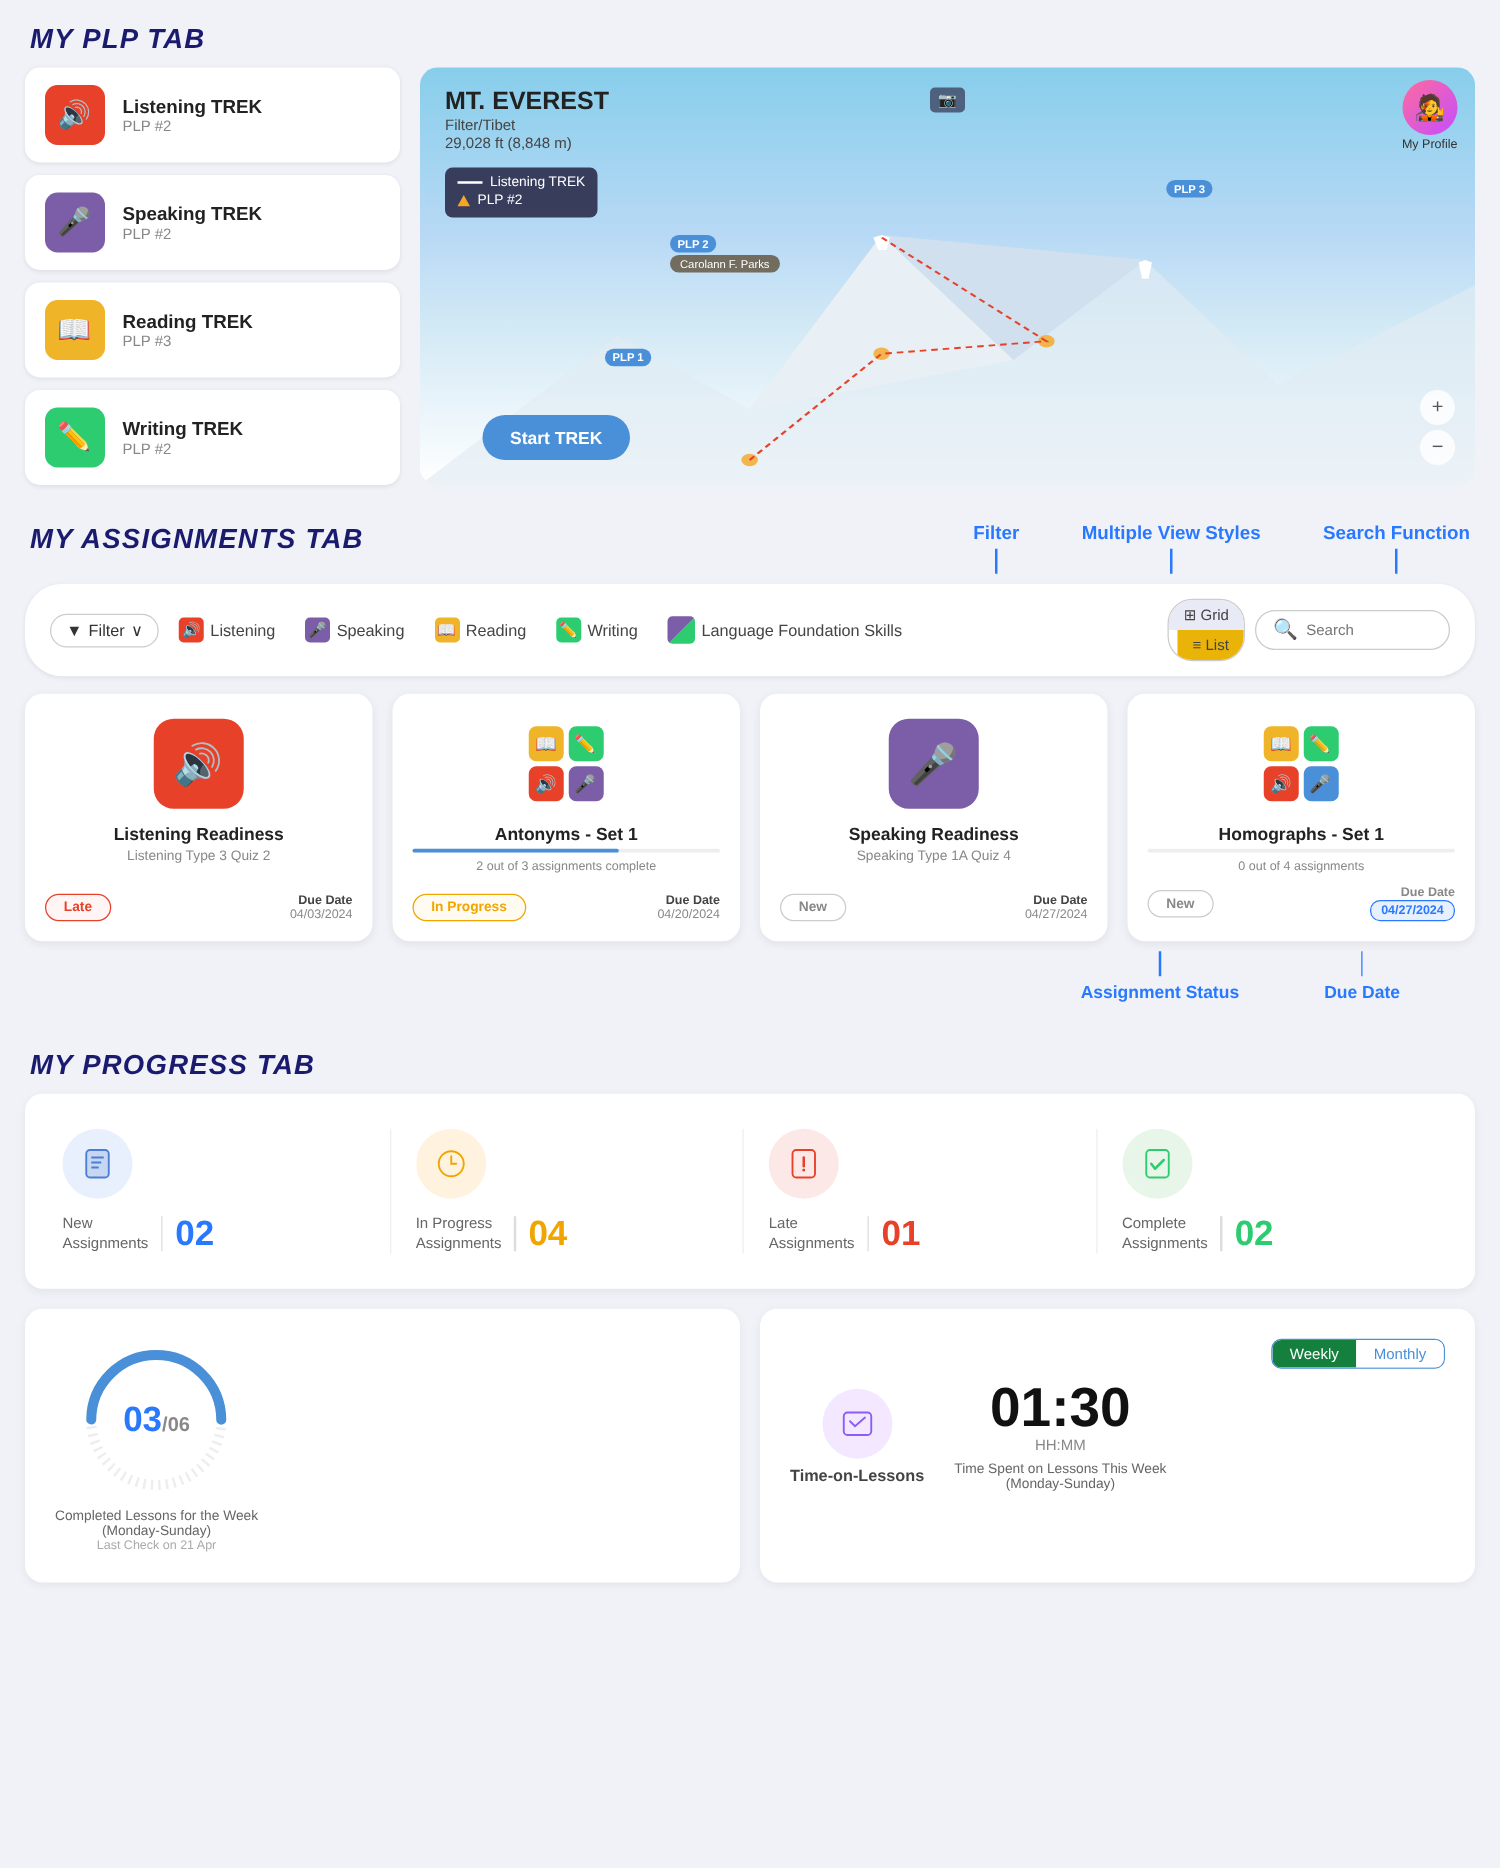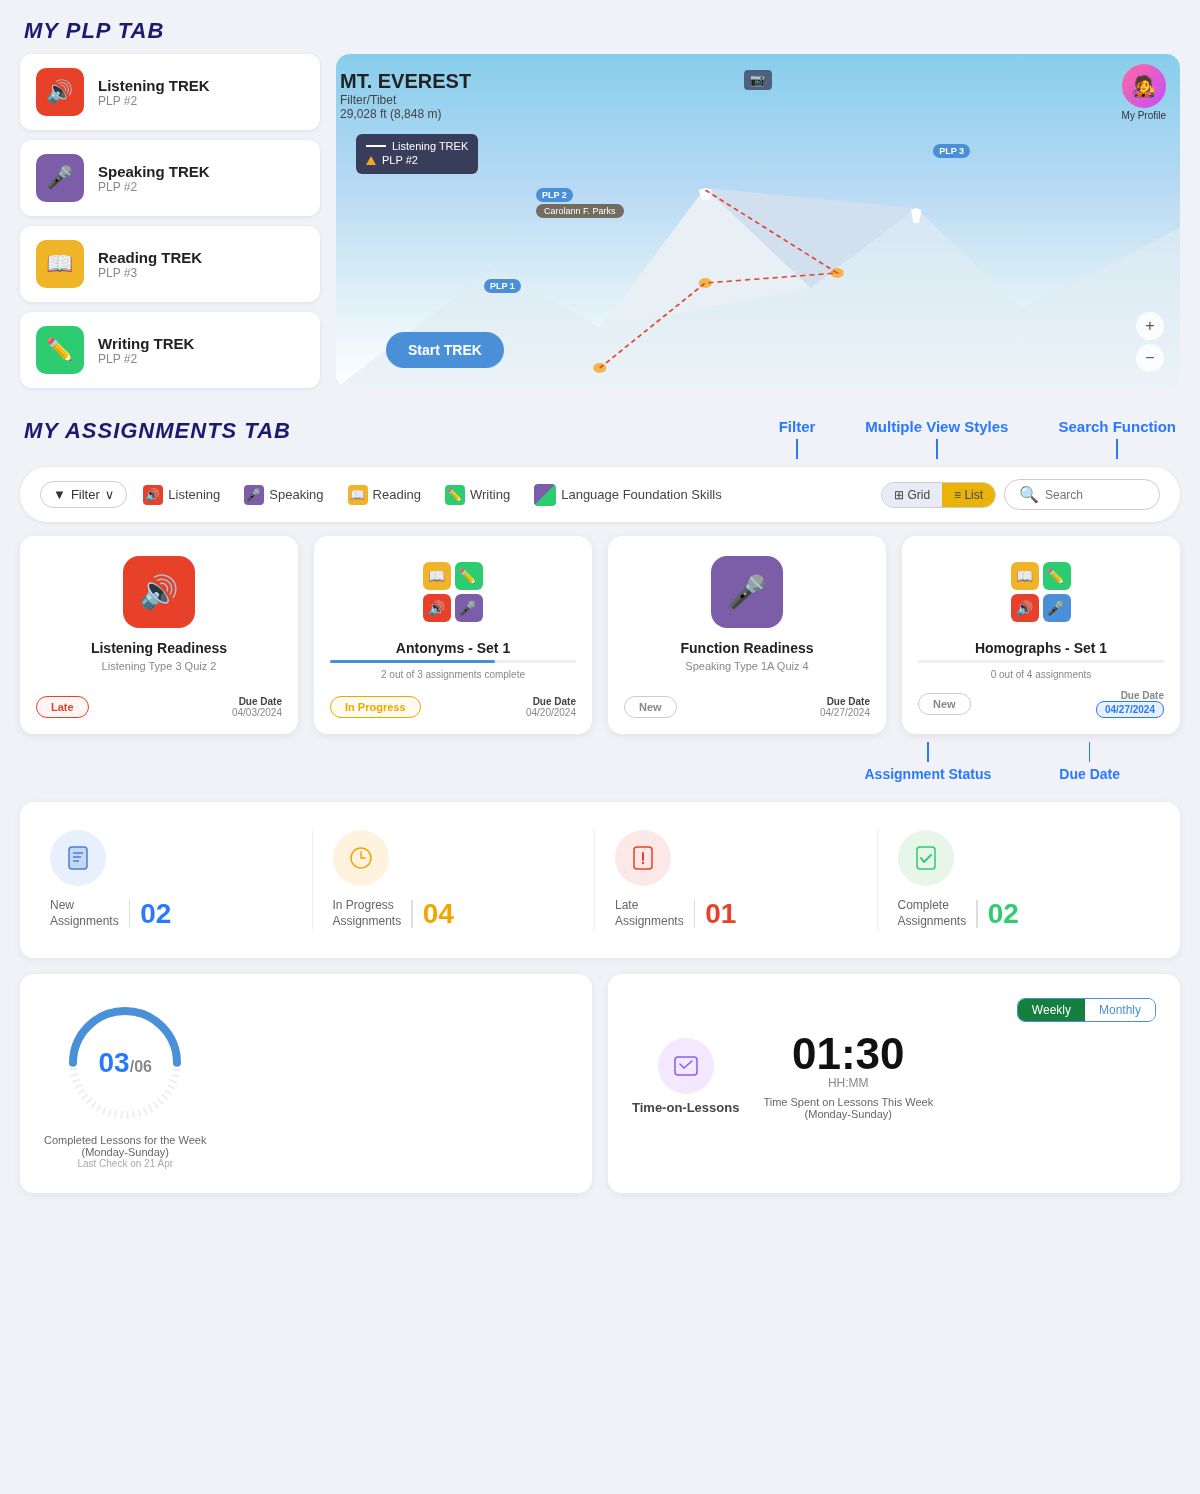--- a/index.html
+++ b/index.html
@@ -62,21 +62,21 @@
       flex: 1;
       background: linear-gradient(180deg, #87ceeb 0%, #b8d9f5 40%, #d0e8f5 60%, white 100%);
       border-radius: 14px;
       position: relative;
       min-height: 320px;
       overflow: hidden;
     }
     .plp-map-title {
       position: absolute;
       top: 16px;
-      left: 4px;
+      left: 20px;
     }
     .plp-map-title h2 { font-size: 20px; font-weight: 900; color: #222; }
     .plp-map-title p { font-size: 12px; color: #444; }
     .legend-line { display: flex; align-items: center; gap: 6px; margin-bottom: 2px; }
     .legend-dash { width: 20px; height: 2px; background: white; }
     .legend-tri { width: 0; height: 0; border-left: 5px solid transparent; border-right: 5px solid transparent; border-bottom: 9px solid #f5a623; }
 
     .mountain-svg { position: absolute; bottom: 0; left: 0; right: 0; width: 100%; }
 
     .map-profile {
@@ -196,20 +196,21 @@
     .tab-icon.green { background: #2ecc71; }
     .tab-icon.multi { background: linear-gradient(135deg, #7b5ea7 50%, #2ecc71 50%); }
 
     .view-toggle {
       display: flex;
       align-items: flex-end;
       border: 1.5px solid #ccc;
       border-radius: 20px;
       overflow: hidden;
       margin-left: auto;
+      flex-direction: column;
     }
     .view-btn {
       padding: 5px 12px;
       font-size: 12px;
       cursor: pointer;
       display: flex;
       align-items: center;
       gap: 4px;
       background: #eab308;
       border: none;
@@ -687,21 +688,21 @@
         <span class="status-badge in-progress">In Progress</span>
         <div class="due-date">
           <span>Due Date</span>
           04/20/2024
         </div>
       </div>
     </div>
 
     <div class="assignment-card">
       <div class="card-icon purple-solid">🎤</div>
-      <div class="card-title">Function Readiness</div>
+      <div class="card-title">Speaking Readiness</div>
       <div class="card-subtitle">Speaking Type 1A Quiz 4</div>
       <div class="card-footer">
         <span class="status-badge new">New</span>
         <div class="due-date">
           <span>Due Date</span>
           04/27/2024
         </div>
       </div>
     </div>
 
@@ -733,20 +734,21 @@
       <span style="font-size:14px;font-weight:700;color:#2979ff;">Assignment Status</span>
     </div>
     <div style="display:flex;flex-direction:column;align-items:center;">
       <div style="width:1.5px;height:20px;background:#2979ff;margin-bottom:4px;"></div>
       <span style="font-size:14px;font-weight:700;color:#2979ff;">Due Date</span>
     </div>
   </div>
 </div>
 
 <div class="progress-section">
+  <div class="section-title">My Progress Tab</div>
   <div class="progress-content">
 
     <div class="progress-stats">
 
       <div class="stat-item">
         <div class="stat-icon-circle blue-light">
           <svg width="26" height="26" viewBox="0 0 26 26">
               <rect x="4" y="2" width="18" height="22" rx="3" fill="#7b9ed9" opacity="0.3"></rect>
               <rect x="4" y="2" width="18" height="22" rx="3" fill="none" stroke="#4a7fd4" stroke-width="1.5"></rect>
               <line x1="8" y1="8" x2="18" y2="8" stroke="#4a7fd4" stroke-width="1.5"></line>

